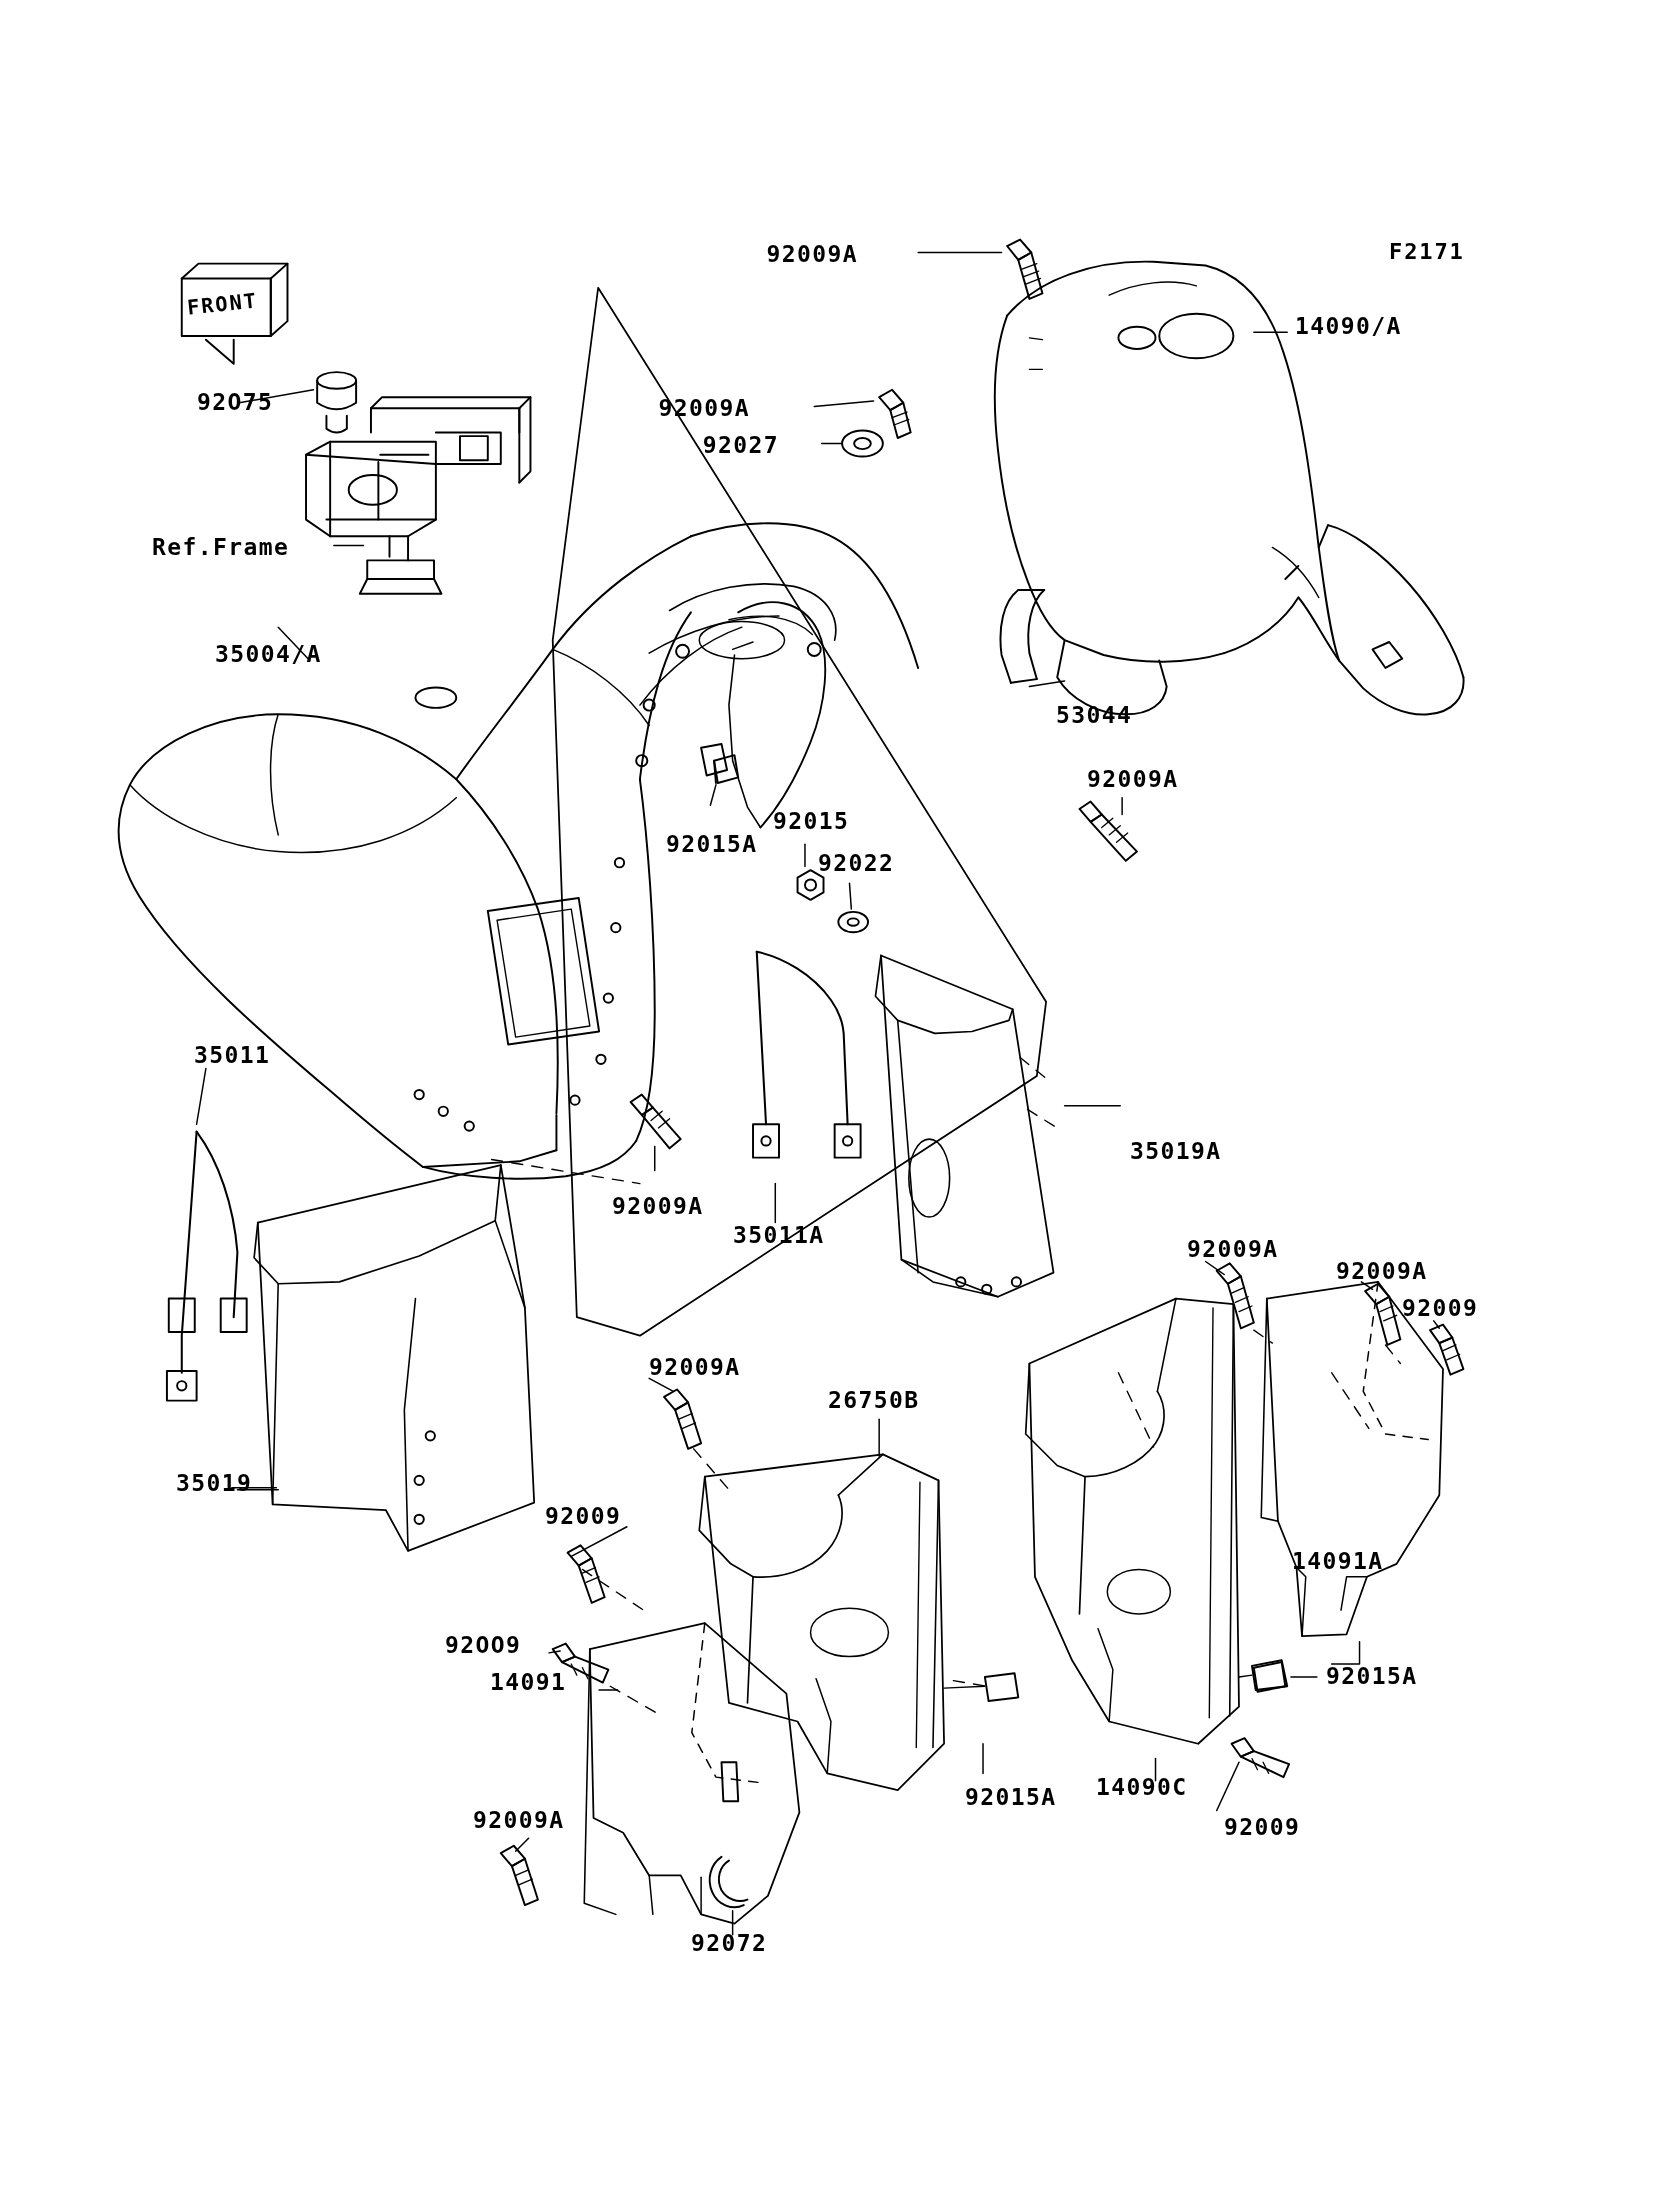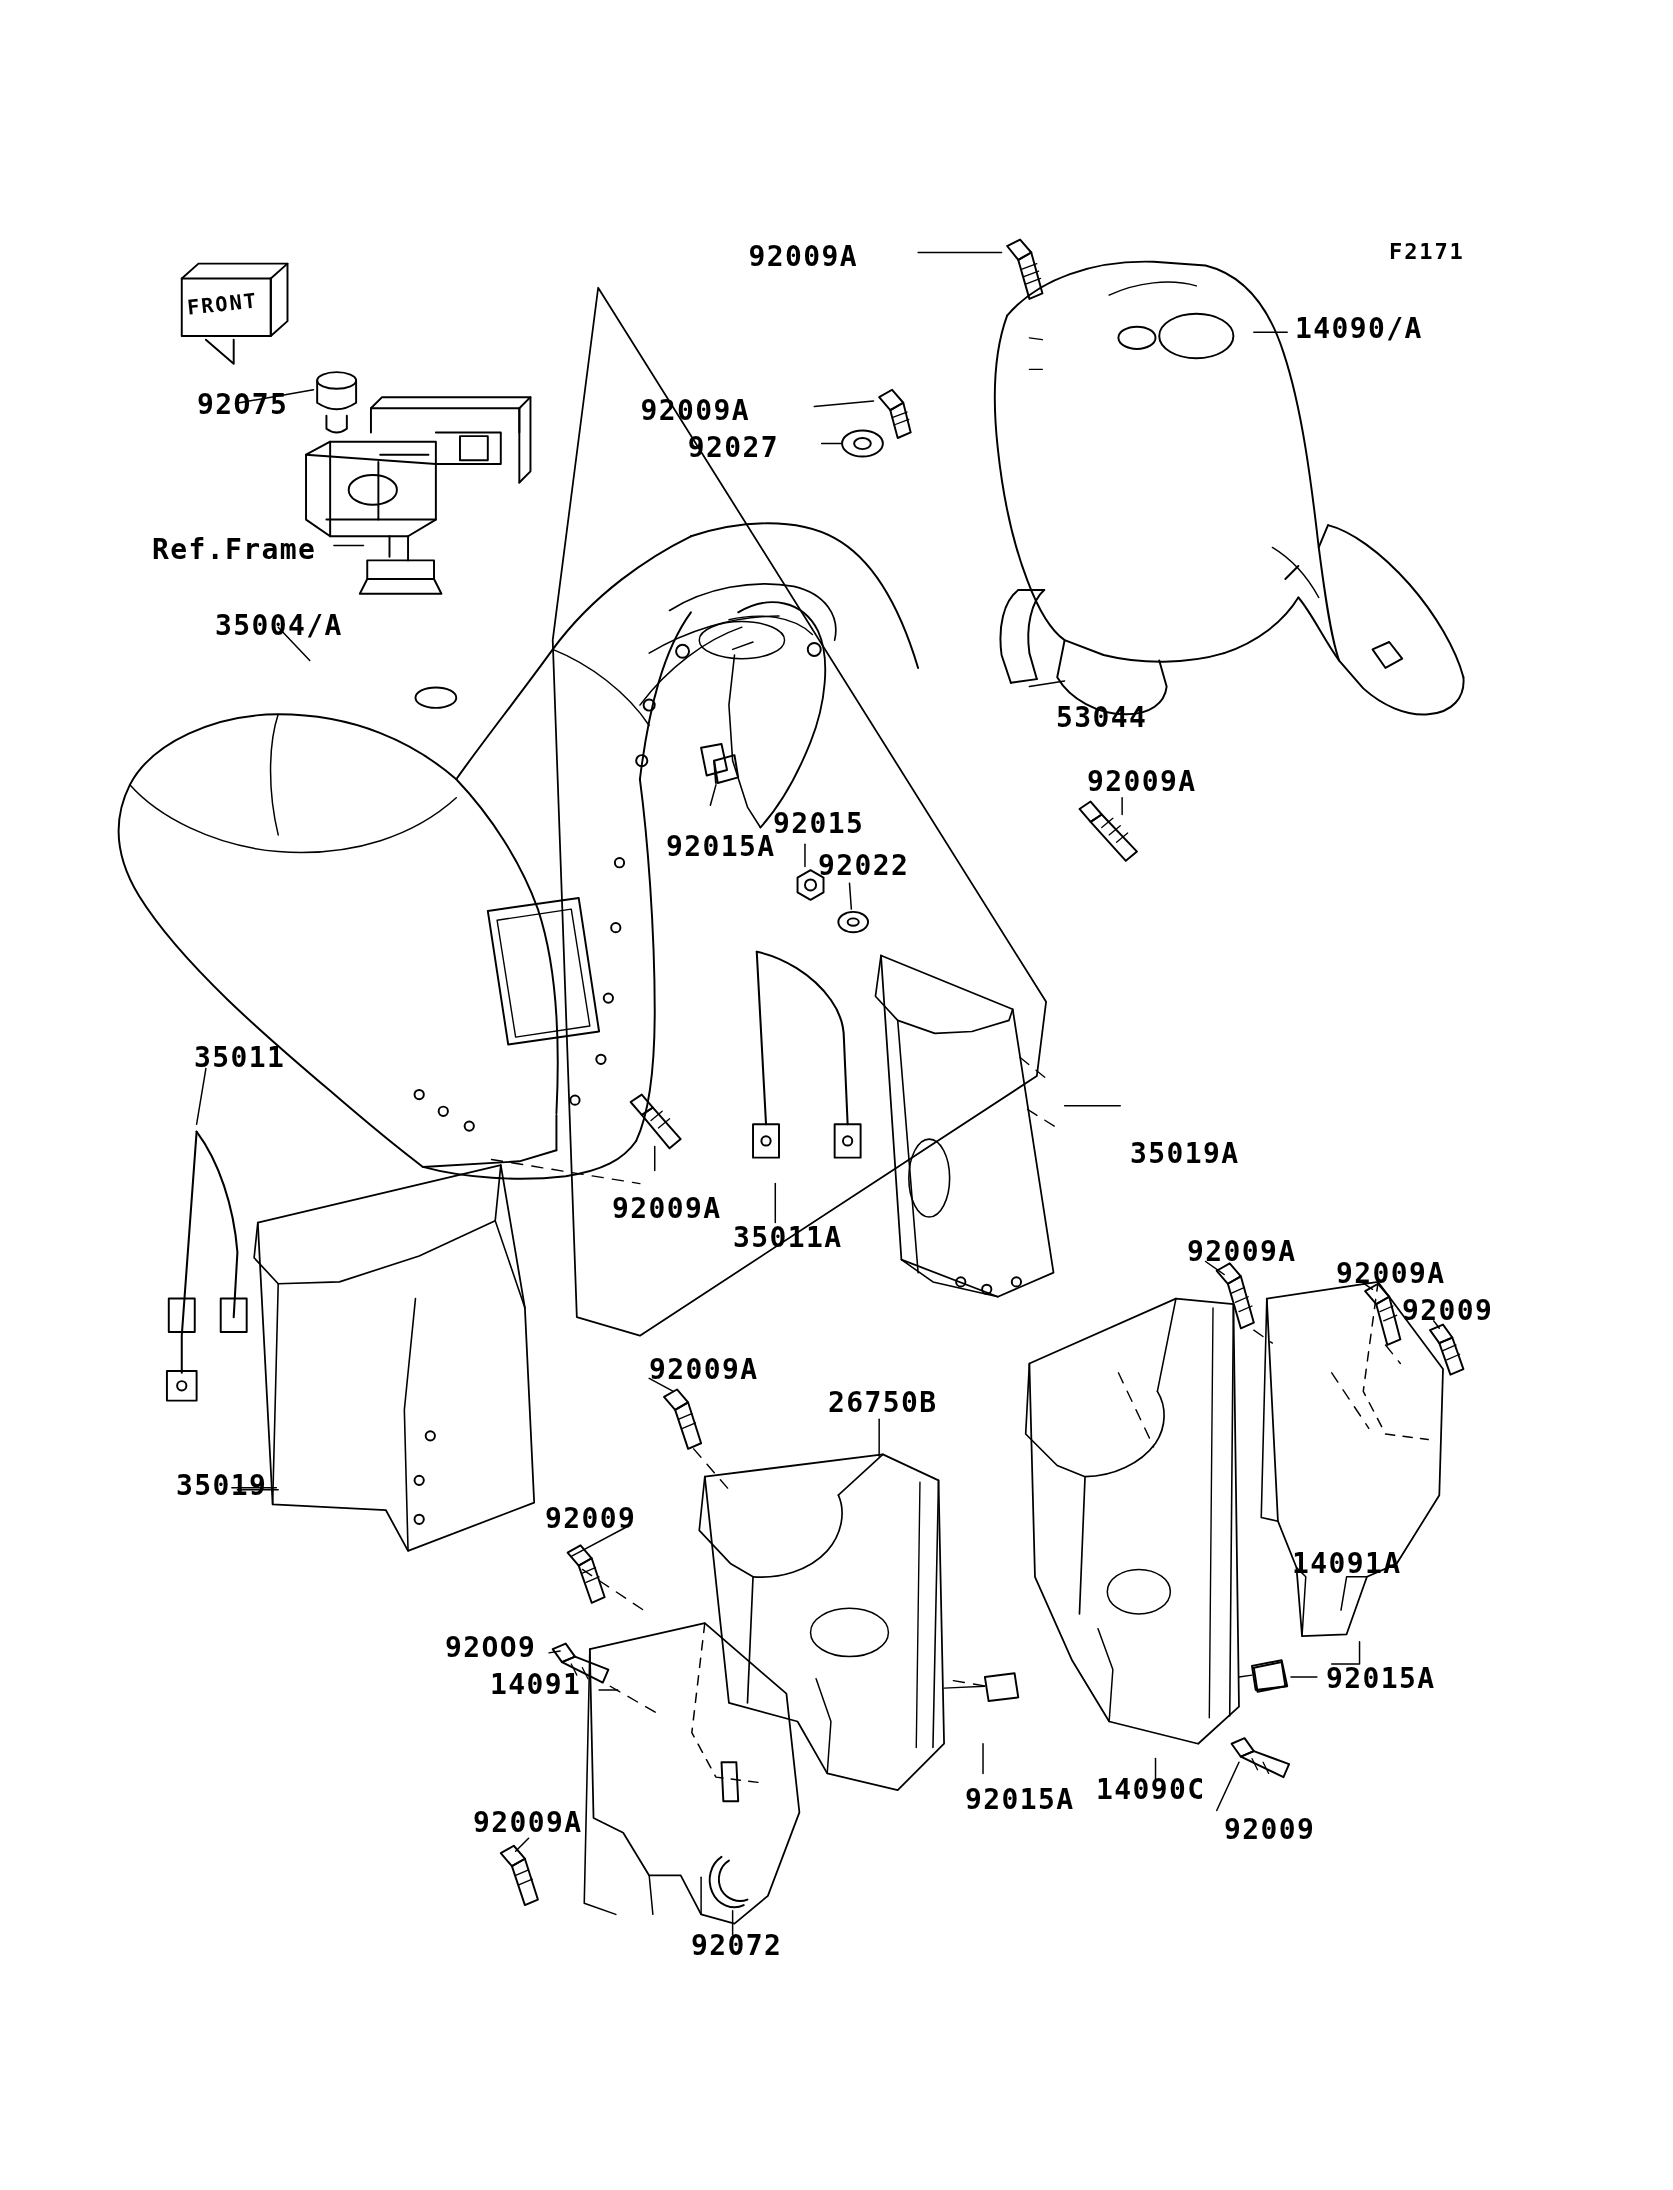--- a/index.html
+++ b/index.html
@@ -24,21 +24,21 @@
   svg.art {
     position: absolute;
     left: 0; top: 0;
     width: 1673px;
     height: 2191px;
     pointer-events: none;
   }
   .lbl {
     position: absolute;
     font-family: "DejaVu Sans Mono", monospace;
-    font-size: 28px;
+    font-size: 23px;
     font-weight: bold;
     letter-spacing: 1.4px;
     color: #000000;
     white-space: nowrap;
     line-height: 1;
   }
   .lbl.r { text-align: right; }
   .sheetcode {
     position: absolute;
     font-family: "DejaVu Sans Mono", monospace;
@@ -456,21 +456,21 @@
   <div class="frontbadge">
     <div class="txt">FRONT</div>
   </div>
 
   <div class="lbl r" style="left:700px; top:243px; width:158px;">92009A</div>
   <div class="lbl" style="left:1295px; top:315px;">14090/A</div>
   <div class="lbl" style="left:197px; top:391px;">92O75</div>
   <div class="lbl r" style="left:592px; top:397px; width:158px;">92009A</div>
   <div class="lbl r" style="left:649px; top:434px; width:130px;">92027</div>
   <div class="lbl" style="left:152px; top:536px;">Ref.Frame</div>
-  <div class="lbl" style="left:215px; top:612px;text-align:right;">35004/A</div>
+  <div class="lbl" style="left:215px; top:643px;text-align:right;">35004/A</div>
   <div class="lbl" style="left:1056px; top:704px;">53044</div>
   <div class="lbl" style="left:1087px; top:768px;">92009A</div>
   <div class="lbl" style="left:773px; top:810px;">92015</div>
   <div class="lbl" style="left:818px; top:852px;">92022</div>
   <div class="lbl" style="left:666px; top:833px;">92015A</div>
   <div class="lbl" style="left:178px; top:1044px;margin-left:16px;">35011</div>
   <div class="lbl" style="left:1130px; top:1140px;">35019A</div>
   <div class="lbl" style="left:612px; top:1195px;">92009A</div>
   <div class="lbl" style="left:733px; top:1224px;">35011A</div>
   <div class="lbl" style="left:1187px; top:1238px;">92009A</div>

